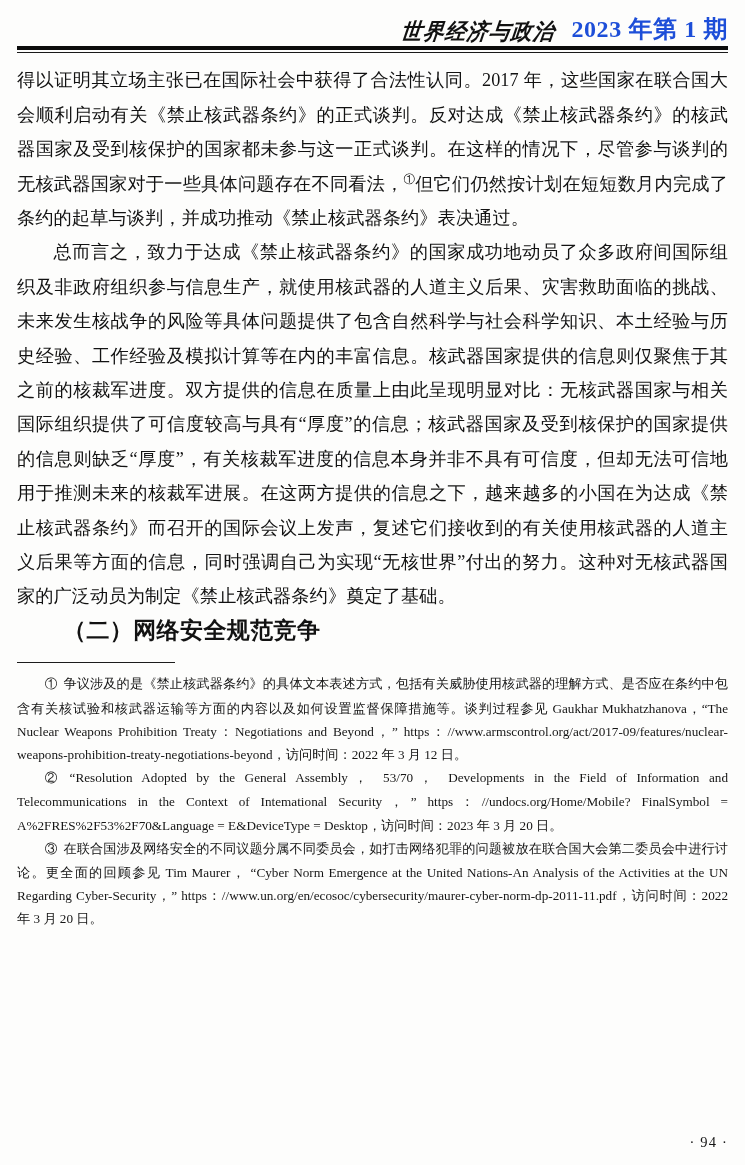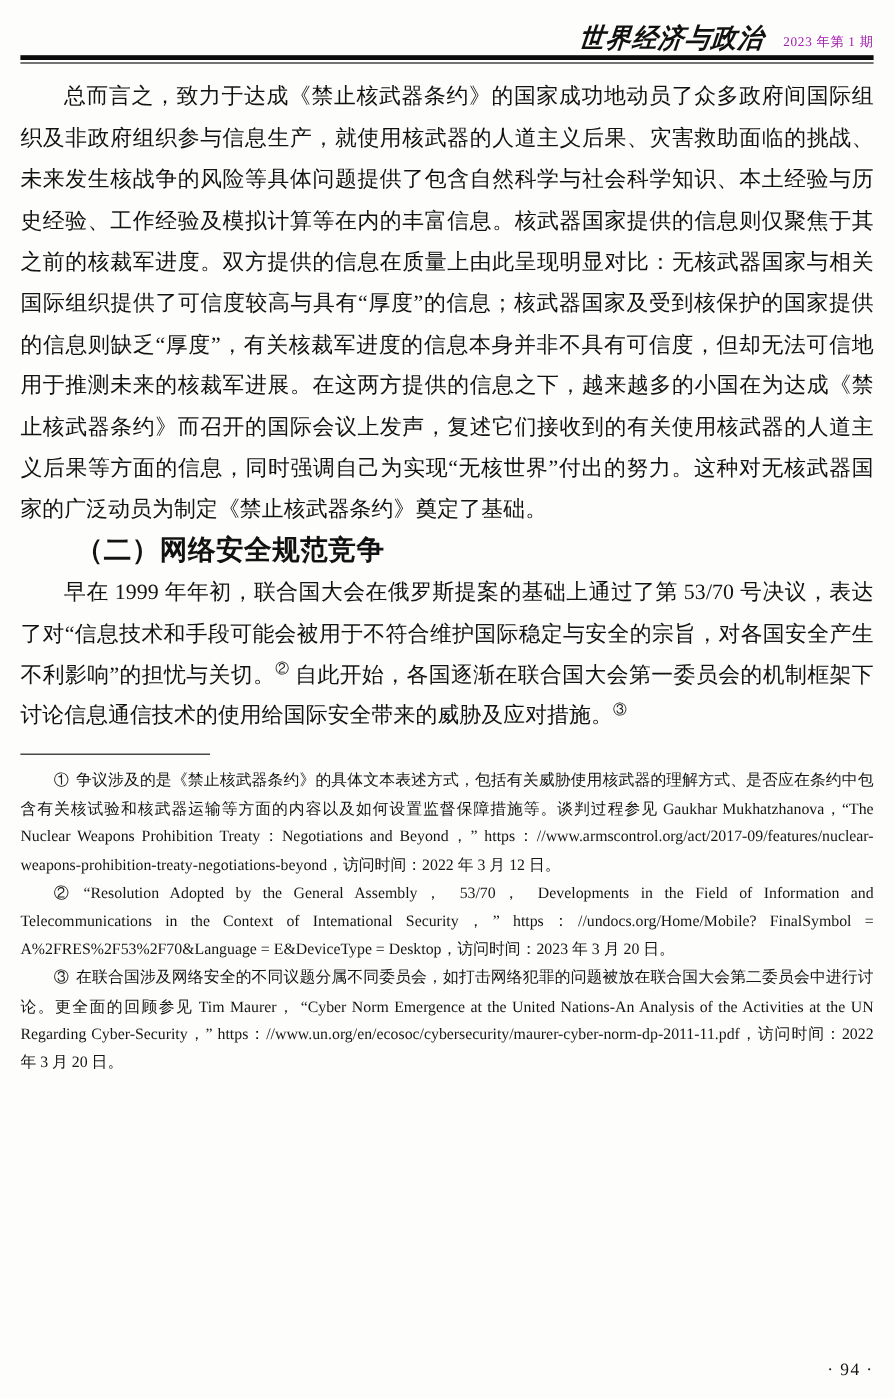--- a/index.html
+++ b/index.html
@@ -41,24 +41,24 @@
     font-weight: 700;
     font-style: italic;
     letter-spacing: 1px;
     color: #111;
     transform: skewX(-6deg) scaleY(1.06);
     margin-right: 16px;
     line-height: 1;
     white-space: nowrap;
   }
   .issue-line {
-    font-size: 11px;
-    font-weight: 400;
+    font-size: 24px;
+    font-weight: 700;
     letter-spacing: 0.6px;
-    color: #a21caf;
+    color: #1d4ed8;
     line-height: 1;
     white-space: nowrap;
     padding-bottom: 1px;
   }
 
   .rule-thick {
     height: 4px;
     background: #0c0c0c;
     margin: 2px 0 2px 0;
   }
@@ -140,26 +140,26 @@
   <div class="running-head">
     <div class="journal-logo">世界经济与政治</div>
     <div class="issue-line">2023 年第 1 期</div>
   </div>
 
   <div class="rule-thick"></div>
   <div class="rule-thin"></div>
 
   <div class="body-text">
 
+    <p class="cont"><span>得以证明其立场主张已在国际社会中获得了合法性认同。2017 年，这些国家在联合国大会顺利启动有关《禁止核武器条约》的正式谈判。反对达成《禁止核武器条约》的核武器国家及受到核保护的国家都未参与这一正式谈判。在这样的情况下，尽管参与谈判的无核武器国家对于一些具体问题存在不同看法，</span><sup class="fn">①</sup><span>但它们仍然按计划在短短数月内完成了条约的起草与谈判，并成功推动《禁止核武器条约》表决通过。</span></p>
 
     <p>总而言之，致力于达成《禁止核武器条约》的国家成功地动员了众多政府间国际组织及非政府组织参与信息生产，就使用核武器的人道主义后果、灾害救助面临的挑战、未来发生核战争的风险等具体问题提供了包含自然科学与社会科学知识、本土经验与历史经验、工作经验及模拟计算等在内的丰富信息。核武器国家提供的信息则仅聚焦于其之前的核裁军进度。双方提供的信息在质量上由此呈现明显对比：无核武器国家与相关国际组织提供了可信度较高与具有“厚度”的信息；核武器国家及受到核保护的国家提供的信息则缺乏“厚度”，有关核裁军进度的信息本身并非不具有可信度，但却无法可信地用于推测未来的核裁军进展。在这两方提供的信息之下，越来越多的小国在为达成《禁止核武器条约》而召开的国际会议上发声，复述它们接收到的有关使用核武器的人道主义后果等方面的信息，同时强调自己为实现“无核世界”付出的努力。这种对无核武器国家的广泛动员为制定《禁止核武器条约》奠定了基础。</p>
 
     <p class="section-head">（二）网络安全规范竞争</p>
 
-    <p><span>早在 1999 年年初，联合国大会在俄罗斯提案的基础上通过了第 53/70 号决议，表达了对“信息技术和手段可能会被用于不符合维护国际稳定与安全的宗旨，对各国安全产生不利影响”的担忧与关切。</span><sup class="fn">②</sup><span> 自此开始，各国逐渐在联合国大会第一委员会的机制框架下讨论信息通信技术的使用给国际安全带来的威胁及应对措施。</span><sup class="fn">③</sup></p>
 
 
   </div>
 
   <div class="fn-rule"></div>
 
   <div class="footnotes">
     <p><span class="fn-mark">①</span><span>争议涉及的是《禁止核武器条约》的具体文本表述方式，包括有关威胁使用核武器的理解方式、是否应在条约中包含有关核试验和核武器运输等方面的内容以及如何设置监督保障措施等。谈判过程参见 Gaukhar Mukhatzhanova，“The Nuclear Weapons Prohibition Treaty：Negotiations and Beyond，” https：//www.armscontrol.org/act/2017-09/features/nuclear-weapons-prohibition-treaty-negotiations-beyond，访问时间：2022 年 3 月 12 日。</span></p>
     <p><span class="fn-mark">②</span><span>“Resolution Adopted by the General Assembly， 53/70， Developments in the Field of Information and Telecommunications in the Context of Intemational Security，” https：//undocs.org/Home/Mobile? FinalSymbol = A%2FRES%2F53%2F70&amp;Language = E&amp;DeviceType = Desktop，访问时间：2023 年 3 月 20 日。</span></p>
     <p><span class="fn-mark">③</span><span>在联合国涉及网络安全的不同议题分属不同委员会，如打击网络犯罪的问题被放在联合国大会第二委员会中进行讨论。更全面的回顾参见 Tim Maurer， “Cyber Norm Emergence at the United Nations-An Analysis of the Activities at the UN Regarding Cyber-Security，” https：//www.un.org/en/ecosoc/cybersecurity/maurer-cyber-norm-dp-2011-11.pdf，访问时间：2022 年 3 月 20 日。</span></p>

